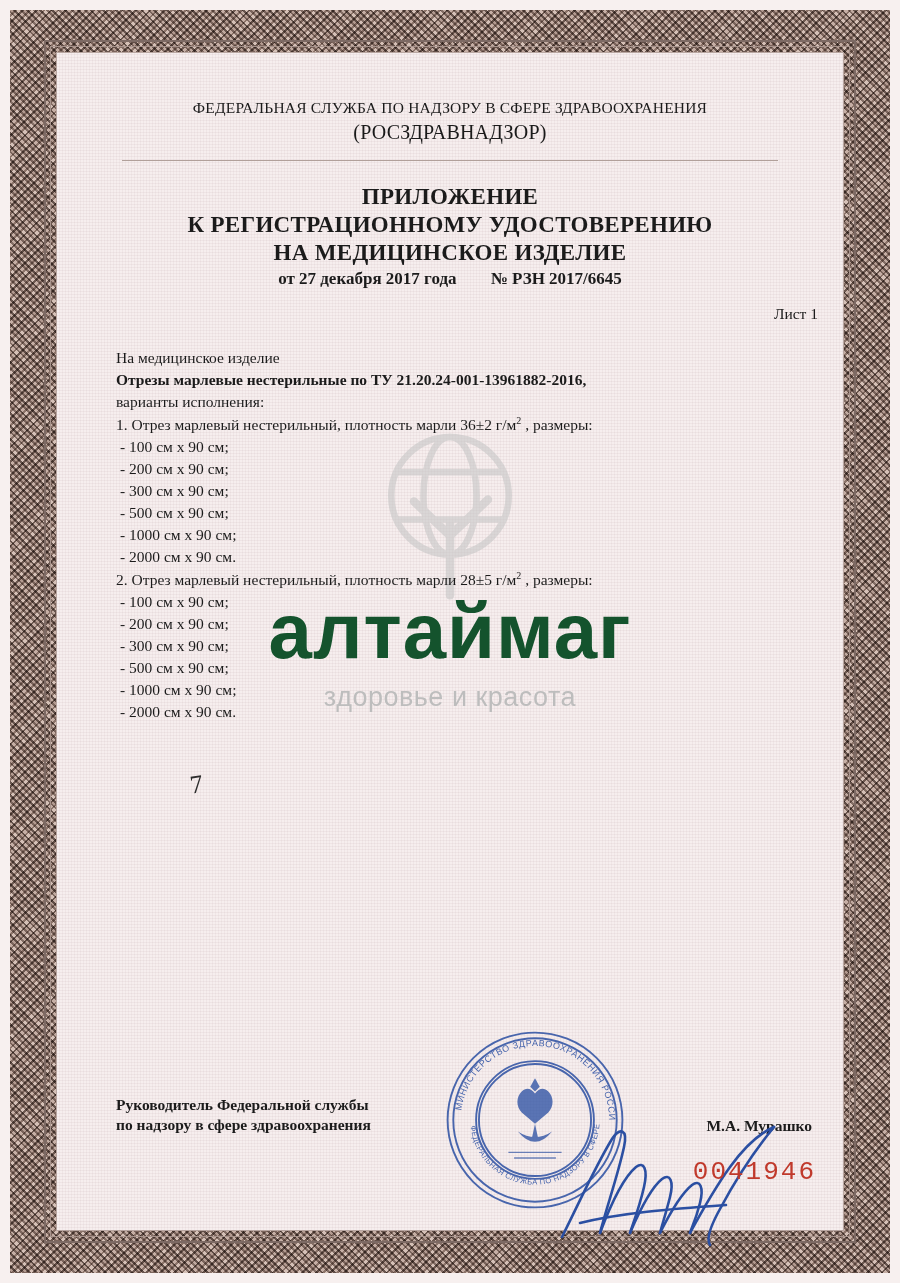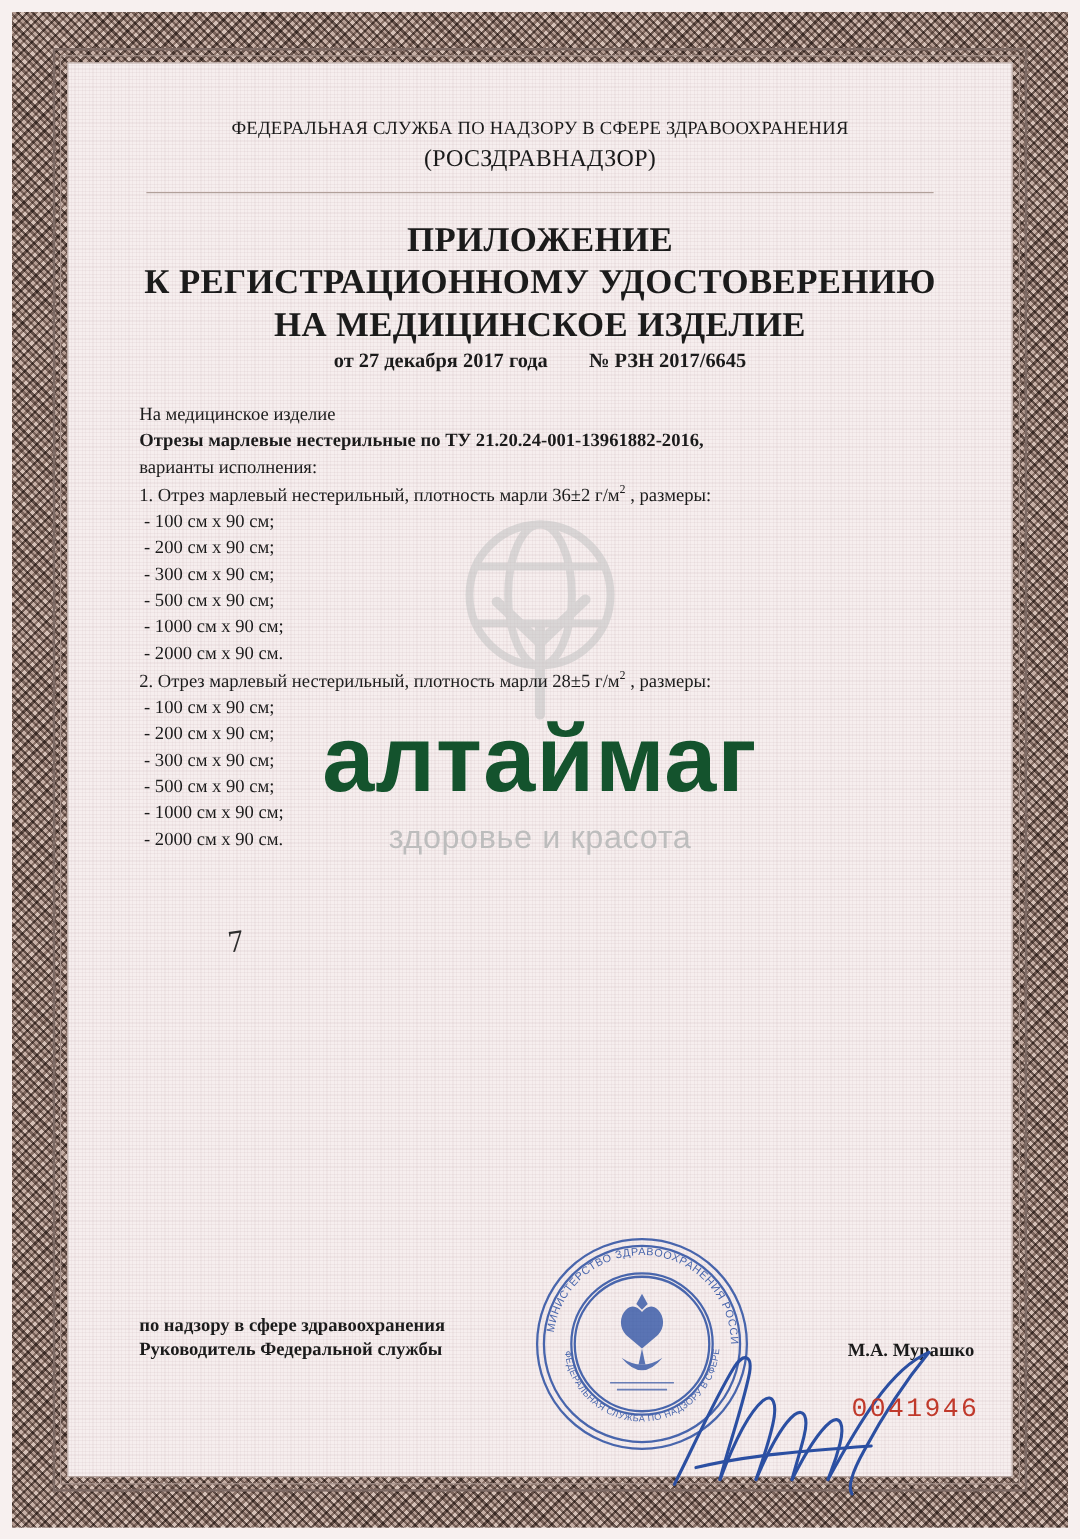--- a/index.html
+++ b/index.html
@@ -80,21 +80,21 @@
   .agency .line2 { font-size: 20px; }
 
   .hr {
     margin: 14px 52px 0 52px;
     border-top: 1px solid #b1a09a;
   }
 
   .title {
     text-align: center;
     font-weight: bold;
-    font-size: 29px;
+    font-size: 23px;
     line-height: 1.22;
     margin-top: 22px;
     letter-spacing: 0.3px;
   }
   .title .l2, .title .l3 { display: block; }
 
   .docmeta {
     text-align: center;
     font-weight: bold;
     font-size: 17px;
@@ -206,21 +206,21 @@
     right: 8px;
     bottom: 0;
     font-weight: bold;
     margin-top: 24px;
   }
   .serial {
     position: absolute;
     right: 14px;
     bottom: 26px;
     font-family: "Liberation Mono", monospace;
-    font-size: 22px;
+    font-size: 26px;
     letter-spacing: 2px;
     color: #c0392b;
     z-index: 6;
   }
 </style>
 </head>
 <body>
 
 <div class="page">
 
@@ -261,20 +261,21 @@
       <span class="l1">ПРИЛОЖЕНИЕ</span>
       <span class="l2">К РЕГИСТРАЦИОННОМУ УДОСТОВЕРЕНИЮ</span>
       <span class="l3">НА МЕДИЦИНСКОЕ ИЗДЕЛИЕ</span>
     </div>
 
     <div class="docmeta">
       <span>от  27 декабря 2017 года</span>
       <span class="num">№  РЗН 2017/6645</span>
     </div>
 
+    <div class="sheet">Лист  1</div>
 
     <div class="body">
       <div class="intro">На медицинское изделие</div>
       <div class="devname">Отрезы марлевые нестерильные по ТУ 21.20.24-001-13961882-2016,</div>
       <div class="variants">варианты исполнения:</div>
 
       <div class="grp">
         <div>
           <span>1. Отрез марлевый нестерильный, плотность марли 36±2 г/м</span><sup>2</sup><span> , размеры:</span>
         </div>
@@ -337,21 +338,21 @@
         <path d="M80 128 C 92 100, 102 82, 112 74 C 120 68, 124 76, 120 92 C 116 108, 112 120, 110 128"></path>
         <path d="M110 128 C 122 104, 132 88, 142 80 C 150 74, 154 82, 150 98 C 146 114, 142 122, 140 128"></path>
         <path d="M140 128 C 152 106, 164 84, 180 62 C 196 40, 210 28, 224 22"></path>
         <path d="M224 22 C 206 44, 186 74, 170 104 C 160 122, 156 134, 160 140"></path>
         <path d="M30 118 C 70 108, 120 104, 176 100"></path>
       </g>
     </svg>
 
     <div class="footer">
       <div class="post">
+        <div>Руководитель Федеральной службы</div>
         <div>по надзору в сфере здравоохранения</div>
-        <div>Руководитель Федеральной службы</div>
       </div>
       <div class="name">М.А. Мурашко</div>
     </div>
 
     <div class="serial">0041946</div>
   </div>
 </div>
 
 </body></html>

